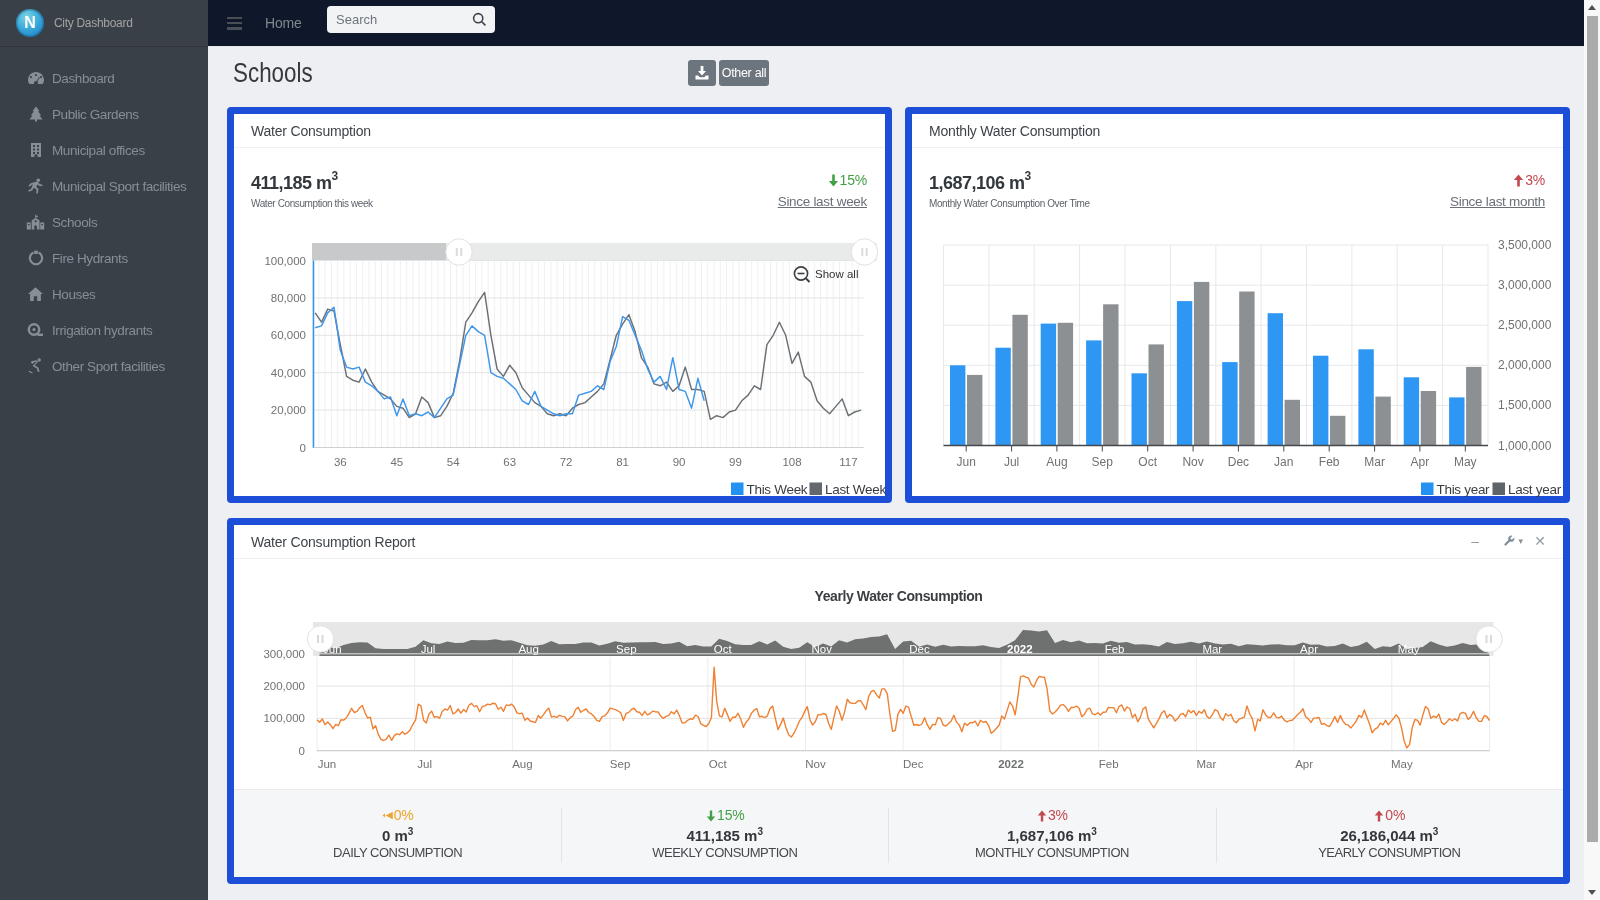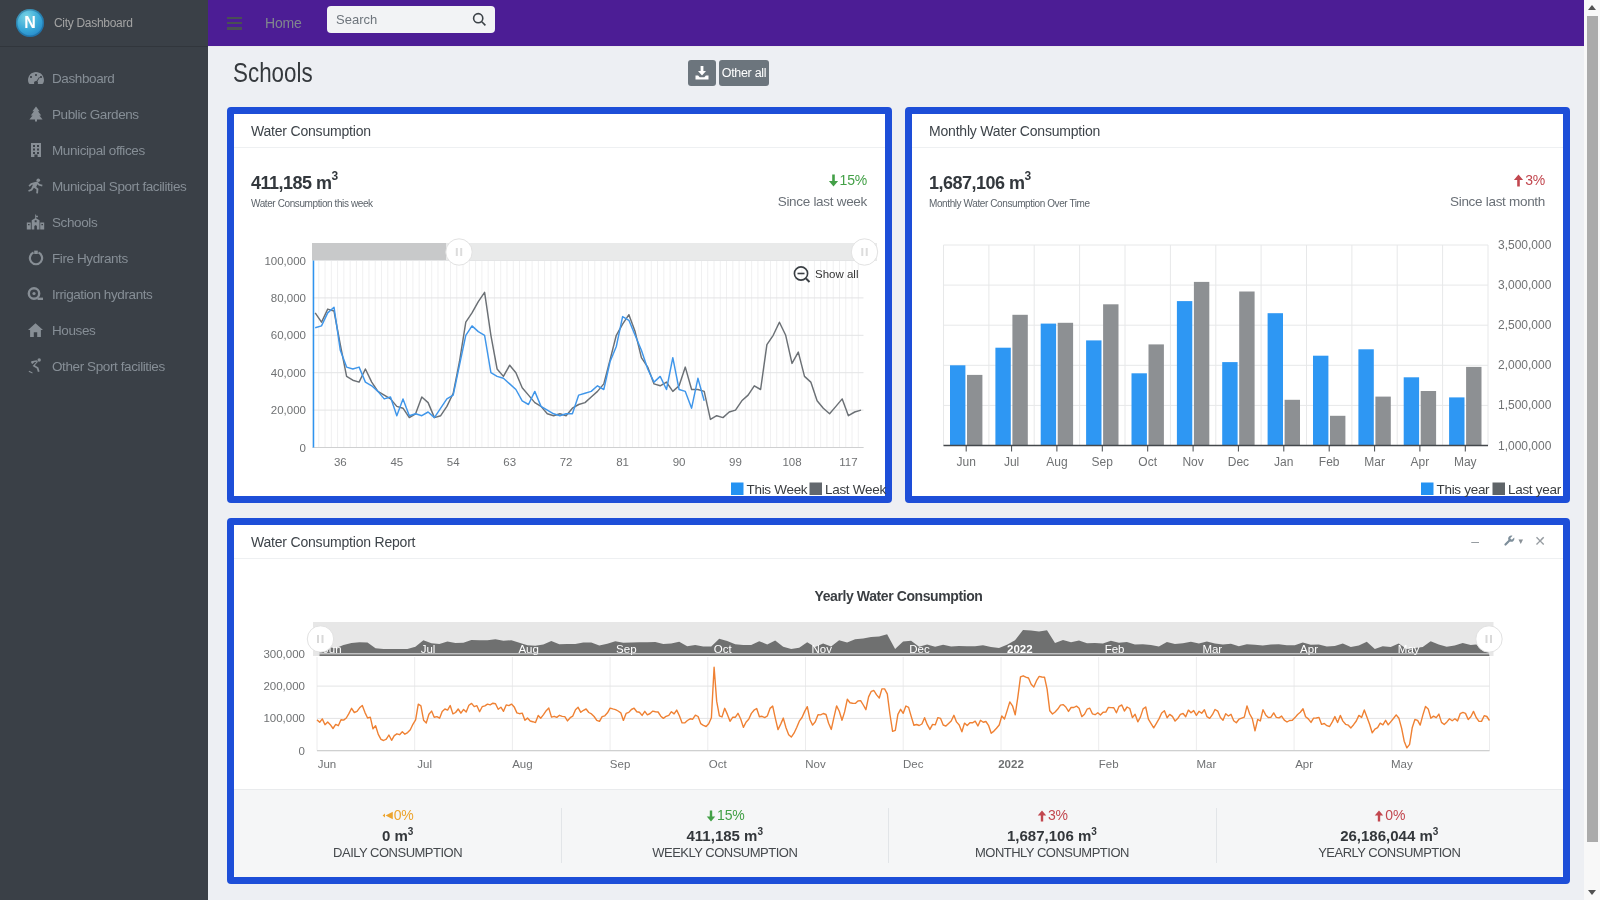--- a/index.html
+++ b/index.html
@@ -4,42 +4,42 @@
 * { margin:0; padding:0; box-sizing:border-box; }
 html,body { width:1600px; height:900px; overflow:hidden; font-family:"Liberation Sans",sans-serif; background:#edeff3; }
 #sidebar { position:absolute; left:0; top:0; width:208px; height:900px; background:#3a4047; z-index:5; }
 #brand { height:47px; display:flex; align-items:center; padding-left:16px; border-bottom:1px solid #31363c; }
 #logo { width:28px; height:28px; border-radius:50%; background:radial-gradient(circle at 38% 28%, #7ad4e4 0%, #38a8d8 48%, #1b74c0 100%); box-shadow:inset 0 0 0 1.5px rgba(16,70,110,0.35); color:#fff; font-weight:bold; font-size:16px; display:flex; align-items:center; justify-content:center; }
 #brand span.t { color:#a3a3a3; font-size:12px; margin-left:10px; letter-spacing:-0.3px; }
 #menu { list-style:none; margin-top:13px; }
 #menu li { height:36px; display:flex; align-items:center; padding-left:23px; }
 .mi { width:25px; display:flex; justify-content:center; }
 .mt { color:#868e96; font-size:13.5px; letter-spacing:-0.4px; margin-left:4px; white-space:nowrap; }
-#navbar { position:absolute; left:208px; top:0; width:1376px; height:47px; background:#4c1d95; border-bottom:1px solid #e9eaec; z-index:4; }
+#navbar { position:absolute; left:208px; top:0; width:1376px; height:47px; background:#0f172a; border-bottom:1px solid #e9eaec; z-index:4; }
 #burger { position:absolute; left:19px; top:17px; width:15px; height:13px; }
 #burger div { height:2.2px; background:#494f55; margin-bottom:3px; }
 #home { position:absolute; left:57px; top:15px; font-size:14px; letter-spacing:-0.2px; color:#80878d; }
 #search { position:absolute; left:119px; top:6px; width:168px; height:27px; background:#f2f3f5; border-radius:4px; }
 #search .ph { position:absolute; left:9px; top:6px; font-size:13px; color:#6e757c; }
 #main { position:absolute; left:208px; top:47px; width:1376px; height:853px; background:#edeff3; }
 h1 { position:absolute; left:25px; top:10px; font-size:28px; font-weight:400; color:#35393d; transform:scaleX(0.8); transform-origin:0 50%; }
 .btn { position:absolute; top:13px; height:26px; background:#6c757d; border-radius:3px; color:#fff; }
 #btn-dl { left:480px; width:28px; }
 #btn-view { left:511px; width:50px; font-size:12.5px; letter-spacing:-0.3px; text-align:center; line-height:26px; }
 .card { position:absolute; background:#fff; border:7px solid #1d4ed8; border-radius:4px; }
 #card1 { left:19px; top:60px; width:665px; height:396px; }
 #card2 { left:697px; top:60px; width:665px; height:396px; }
 #card3 { left:19px; top:471px; width:1343px; height:366px; }
 .chead { position:absolute; left:0; top:0; right:0; height:34px; border-bottom:1px solid #eef0f2; }
 .chead .t { position:absolute; left:17px; top:9px; font-size:14px; letter-spacing:-0.2px; color:#3e444a; }
 .statv { position:absolute; left:17px; top:57px; font-size:18px; letter-spacing:-0.5px; font-weight:bold; color:#33383d; }
 .statv sup { font-size:12px; position:relative; top:-2px; }
 .stats { position:absolute; left:17px; top:84px; font-size:10px; letter-spacing:-0.4px; color:#5d646b; }
 .pct { position:absolute; right:18px; top:58px; font-size:14px; letter-spacing:-0.2px; text-align:right; }
-.since { position:absolute; right:18px; top:80px; font-size:13.5px; letter-spacing:-0.3px; color:#6a7077; }
+.since { position:absolute; right:18px; top:80px; font-size:13.5px; letter-spacing:-0.3px; color:#6a7077;text-decoration:underline; }
 .green { color:#43a047; } .red { color:#c2474f; } .amber { color:#eda42d; }
 .ctr { position:absolute; right:17px; top:8px; color:#969ca1; font-size:14px; }
 #c3title { position:absolute; left:0; right:0; top:63px; text-align:center; font-size:14px; letter-spacing:-0.4px; font-weight:bold; color:#3a3e42; }
 #cfoot { position:absolute; left:0; right:0; bottom:0; height:88px; background:#f5f6f7; border-top:1px solid #e9ebed; border-radius:0 0 4px 4px; display:flex; }
 #cfoot .col { width:330.5px; position:relative; text-align:center; padding-top:17px; }
 #cfoot .col:last-child { width:351px; }
 #cfoot .col + .col::before { content:''; position:absolute; left:0; top:18px; bottom:14px; width:1px; background:#e2e5e8; }
 #cfoot .l1 { font-size:14px; letter-spacing:-0.2px; height:19px; }
 #cfoot .l2 { font-size:15px; font-weight:bold; color:#33373b; height:19px; }
 #cfoot .l2 sup { font-size:10px; }
@@ -105,36 +105,36 @@
           <svg width="16" height="16" viewBox="0 0 16 16">
             <path fill="none" stroke="#878e95" stroke-width="2.2" d="M5.5,2.6 A6.1,6.1 0 1 0 10.5,2.6"></path>
             <path fill="#878e95" d="M6.2,0.6 h3.6 v3.4 h-3.6 Z"></path>
           </svg>
         </span>
         <span class="mt">Fire Hydrants</span>
       </li>
       <li>
         <span class="mi">
           <svg width="17" height="16" viewBox="0 0 17 16">
+            <path fill="#878e95" d="M8.5,1.2 L16,8 13.9,8 13.9,15 10.2,15 10.2,10.3 6.8,10.3 6.8,15 3.1,15 3.1,8 1,8 Z"></path>
+          </svg>
+        </span>
+        <span class="mt">Houses</span>
+      </li>
+      <li>
+        <span class="mi">
+          <svg width="17" height="16" viewBox="0 0 17 16">
             <g fill="none" stroke="#878e95">
               <circle cx="7" cy="7.5" r="5.2" stroke-width="2.4"></circle>
               <circle cx="7" cy="7.5" r="1.6" fill="#878e95" stroke="none"></circle>
               <path d="M10.5,12.8 h5.5" stroke-width="2.4"></path>
             </g>
           </svg>
         </span>
         <span class="mt">Irrigation hydrants</span>
-      </li>
-      <li>
-        <span class="mi">
-          <svg width="17" height="16" viewBox="0 0 17 16">
-            <path fill="#878e95" d="M8.5,1.2 L16,8 13.9,8 13.9,15 10.2,15 10.2,10.3 6.8,10.3 6.8,15 3.1,15 3.1,8 1,8 Z"></path>
-          </svg>
-        </span>
-        <span class="mt">Houses</span>
       </li>
       <li>
         <span class="mi">
           <svg width="16" height="16" viewBox="0 0 16 16">
             <g fill="#878e95">
               <circle cx="11.2" cy="2" r="1.7"></circle>
               <path d="M3.2,3.2 l5.4,-1 1.4,1.6 -3.2,3.4 3.6,2.2 1.2,4 -1.7,0.5 -1.1,-3.4 -4.2,-2.6 4,-4.2 -2.4,0.5 -1.6,1.9 -1.4,-1 Z"></path>
               <path d="M1.2,12.8 l3.4,1.8 -0.3,1 -3.7,-1.9 Z"></path>
             </g>
           </svg>

